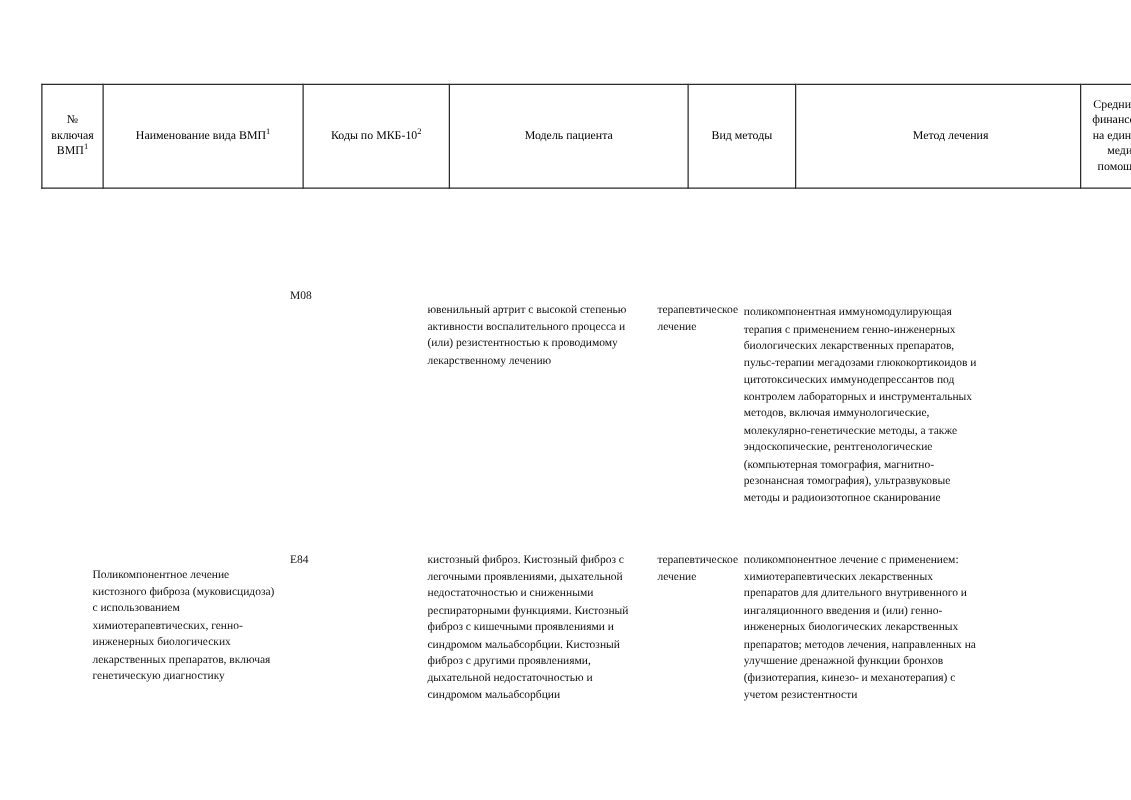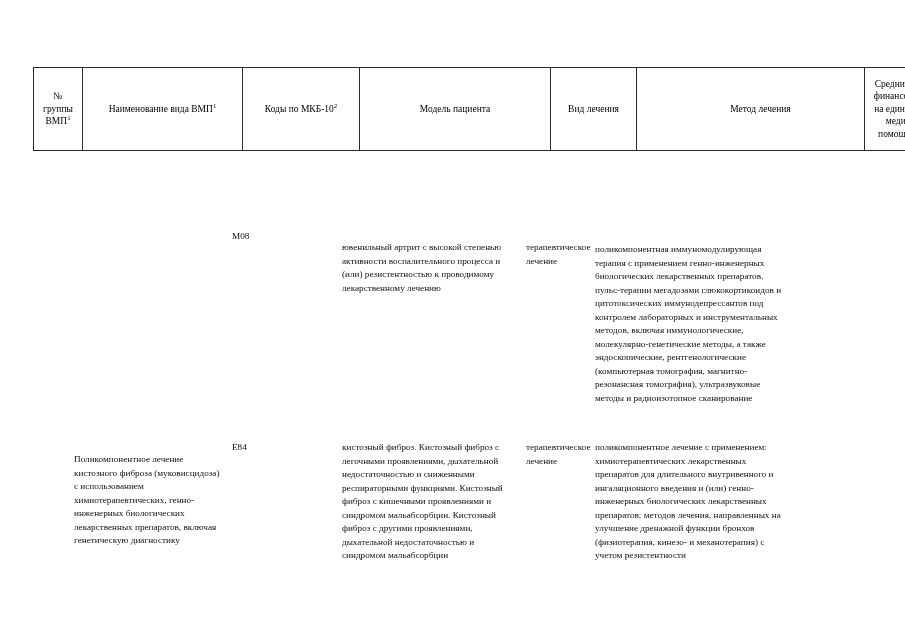--- a/index.html
+++ b/index.html
@@ -93,38 +93,38 @@
 <body>
 
 <div class="page">
 
   <table class="hdr-table">
     <tbody>
       <tr>
 
         <td class="c0">
           <span>№</span><br>
-          <span>группы</span><br>
+          <span>включая</span><br>
           <span>ВМП</span><sup>1</sup>
         </td>
 
         <td class="c1">
           <span>Наименование вида ВМП</span><sup>1</sup>
         </td>
 
         <td class="c2">
           <span>Коды по МКБ-10</span><sup>2</sup>
         </td>
 
         <td class="c3">
           <span>Модель пациента</span>
         </td>
 
         <td class="c4">
-          <span>Вид лечения</span>
+          <span>Вид методы</span>
         </td>
 
         <td class="c5">
           <span>Метод лечения</span>
         </td>
 
         <td class="c6">
           <span>Средний норматив</span><br>
           <span>финансовых затрат</span><br>
           <span>на единицу объема</span><br>

